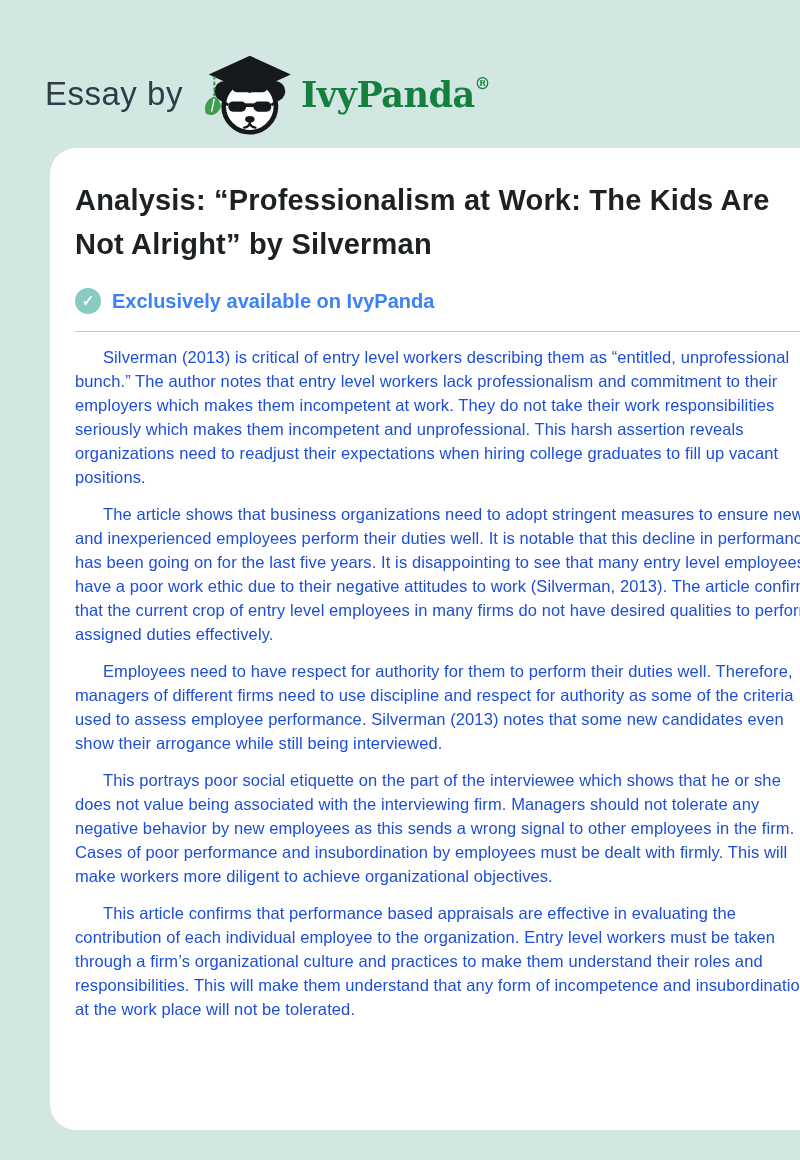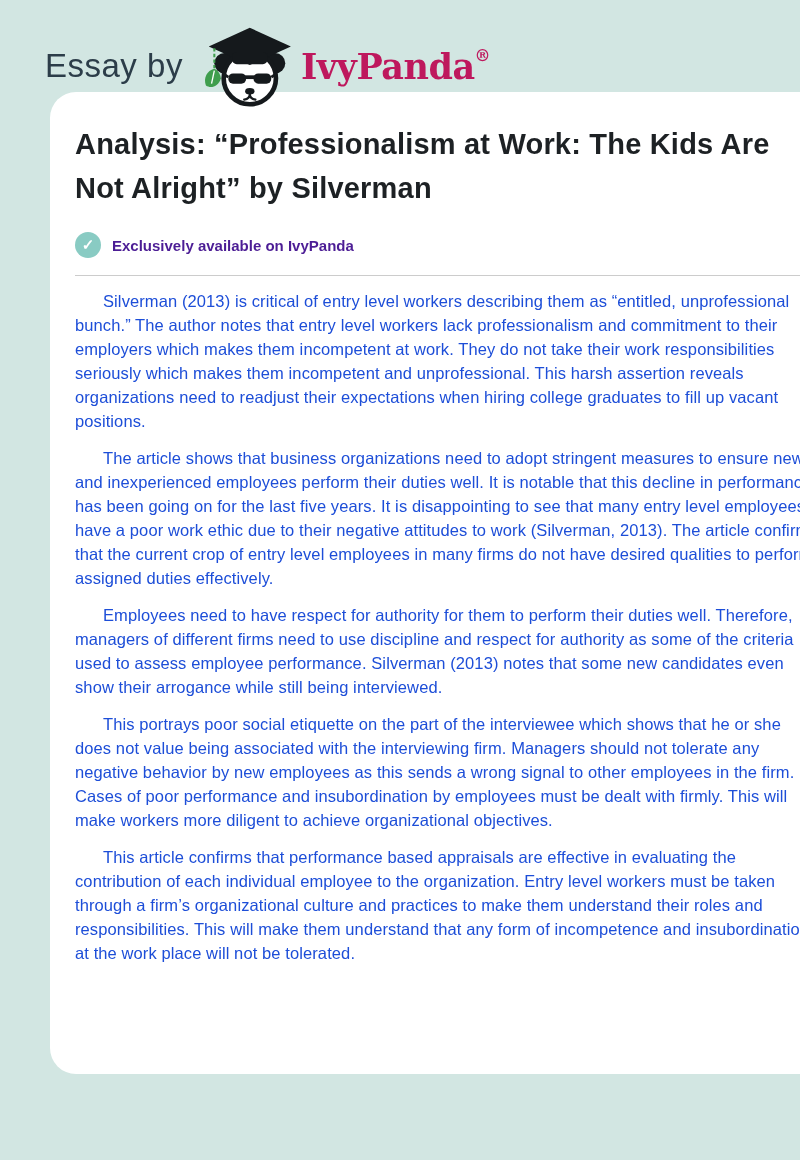--- a/index.html
+++ b/index.html
@@ -7,38 +7,38 @@
     width: 800px;
     height: 1160px;
     background: #d2e6e2;
     font-family: "Liberation Sans", sans-serif;
     overflow: hidden;
   }
   .header {
     display: flex;
     align-items: center;
     padding: 40px 8px 0 45px;
-    height: 92px;
+    height: 148px;
   }
   .essay-by {
     font-size: 33px;
     color: #2c3d49;
     letter-spacing: 0.5px;
   }
   .logo-icon {
     width: 96px;
     height: 84px;
     margin: 0 6px 0 16px;
     display: inline-block;
   }
   .brand {
     font-family: "DejaVu Serif", "Liberation Serif", serif;
     font-weight: bold;
     font-size: 35px;
-    color: #be185d;
+    color: #15803d;
     letter-spacing: -0.5px;
   }
   .brand sup {
     font-size: 16px;
     vertical-align: 18px;
   }
   .card {
     width: 796px;
     min-height: 982px;
     margin-left: 50px;
@@ -66,23 +66,23 @@
     background: #89cbc3;
     color: #ffffff;
     display: flex;
     align-items: center;
     justify-content: center;
     font-size: 15px;
     font-weight: bold;
     flex: 0 0 auto;
   }
   .availability-text {
-    font-size: 15px;
+    font-size: 20px;
     font-weight: bold;
-    color: #4c1d95;
+    color: #3b82f6;
   }
   .divider {
     border: none;
     border-top: 1px solid #cccccc;
     margin: 17px 0 8px 0;
   }
   .essay-body p {
     font-size: 16.5px;
     color: #1d4ed8;
     line-height: 24px;

